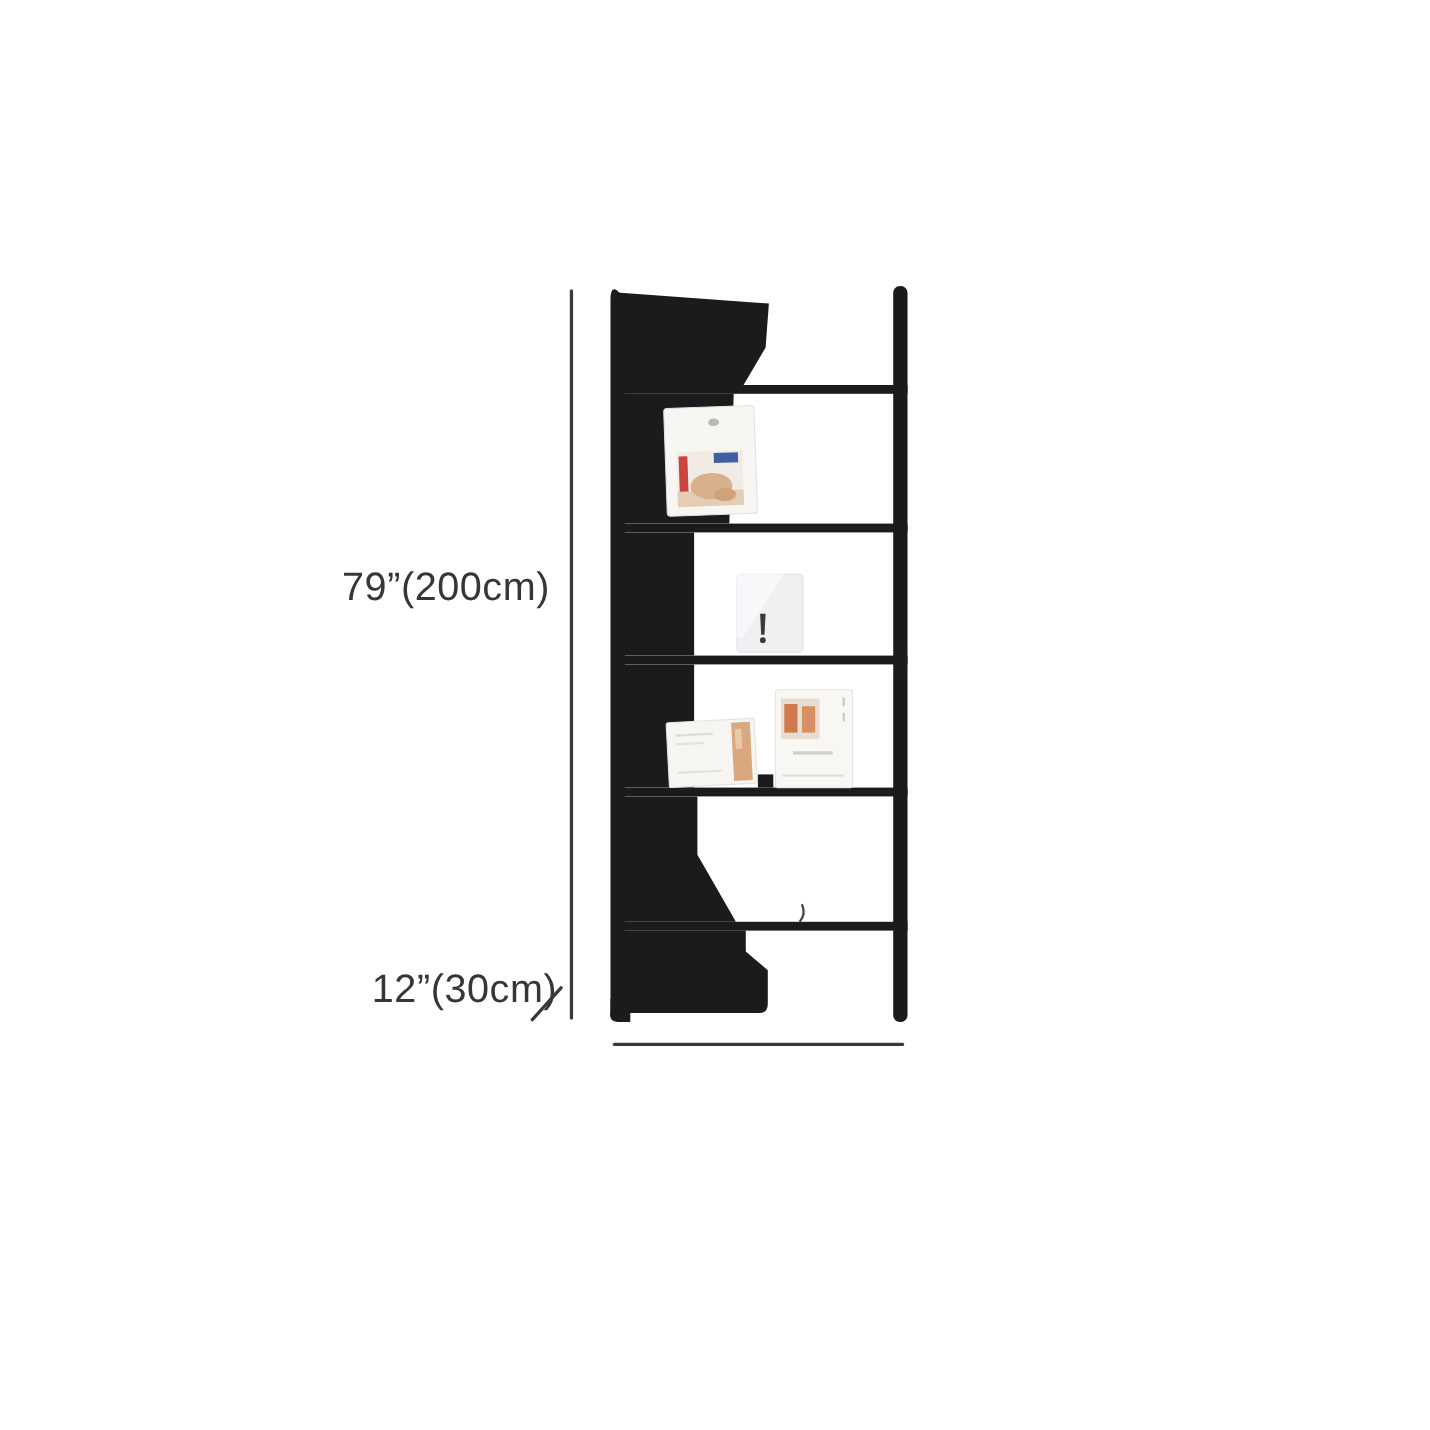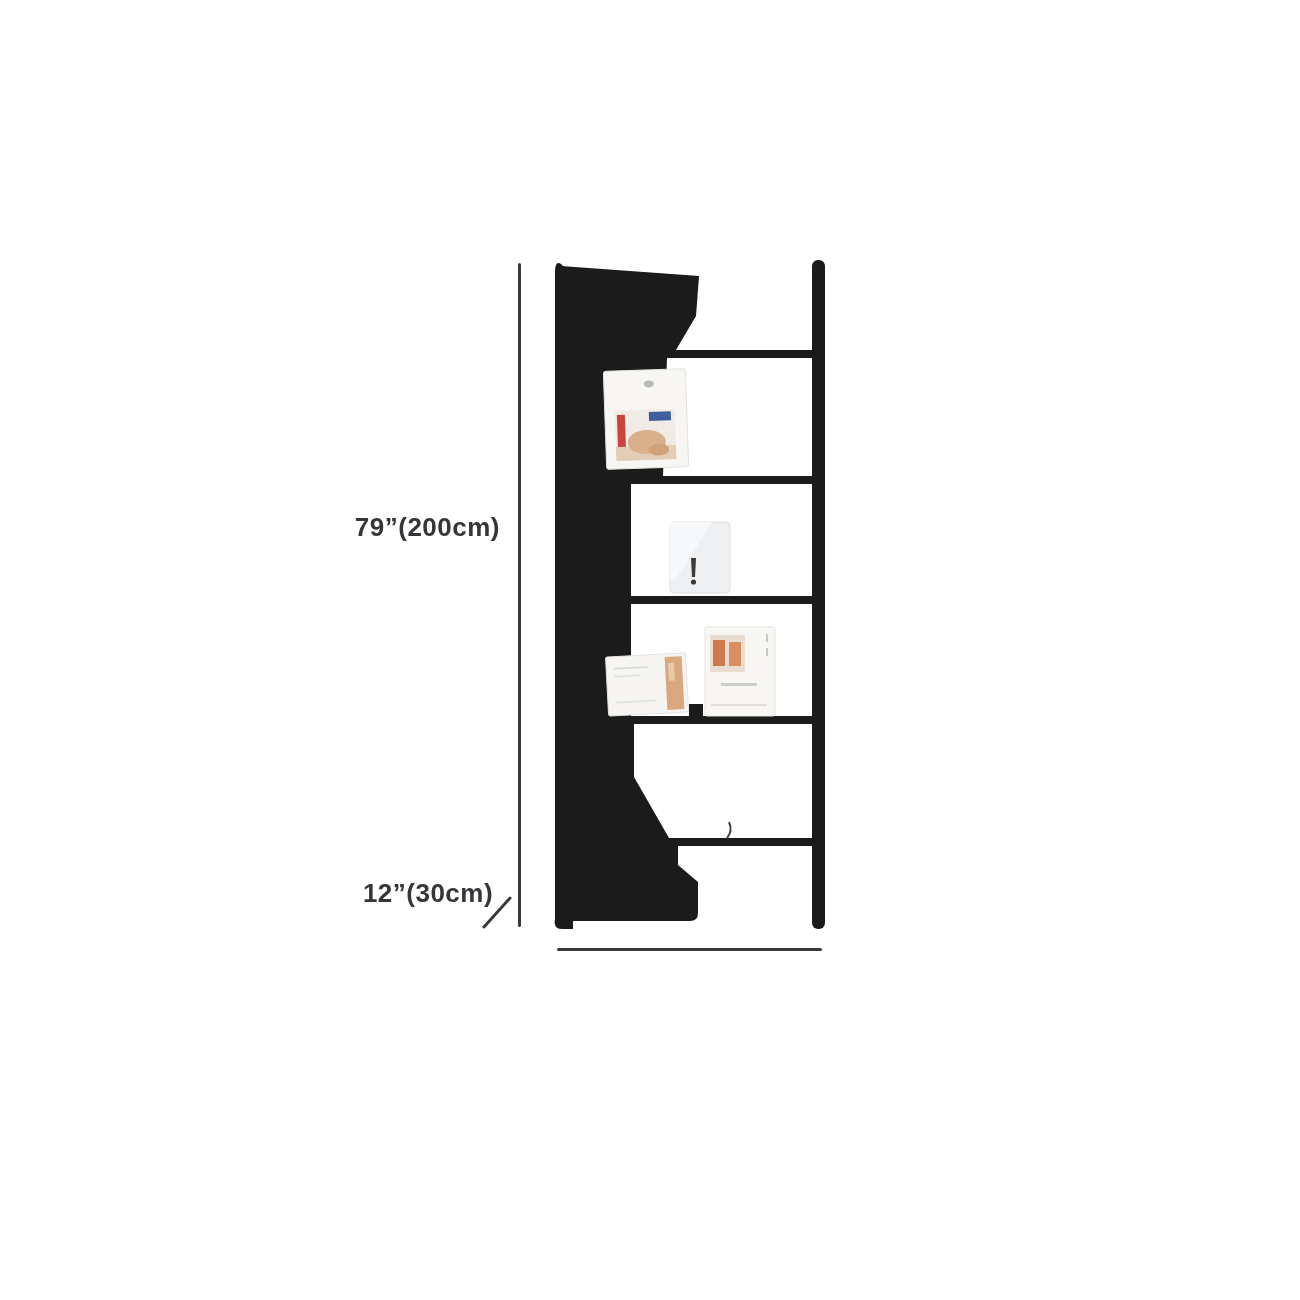--- a/index.html
+++ b/index.html
@@ -7,27 +7,26 @@
     width:1300px;height:1300px;
     background:#ffffff;
     position:relative;
     overflow:hidden;
     font-family:"Liberation Sans", sans-serif;
   }
   .canvas{position:absolute;inset:0;}
   .dim-label{
     position:absolute;
     color:#36363a;
-    font-size:26px;
+    font-size:36px;
     letter-spacing:0.5px;
     white-space:nowrap;
-    font-weight:bold;
   }
   .dim-label.height{left:300px;top:512px;width:200px;text-align:right;}
-  .dim-label.depth{left:348px;top:878px;width:160px;text-align:center;}
+  .dim-label.depth{left:338px;top:878px;width:160px;text-align:center;}
   .dim-label.width{left:589px;top:963px;width:200px;text-align:center;}
   .vline{
     position:absolute;
     left:518px;top:263px;
     width:3px;height:664px;
     background:#3a3a3e;border-radius:2px;
   }
   .hline{
     position:absolute;
     left:557px;top:948px;

